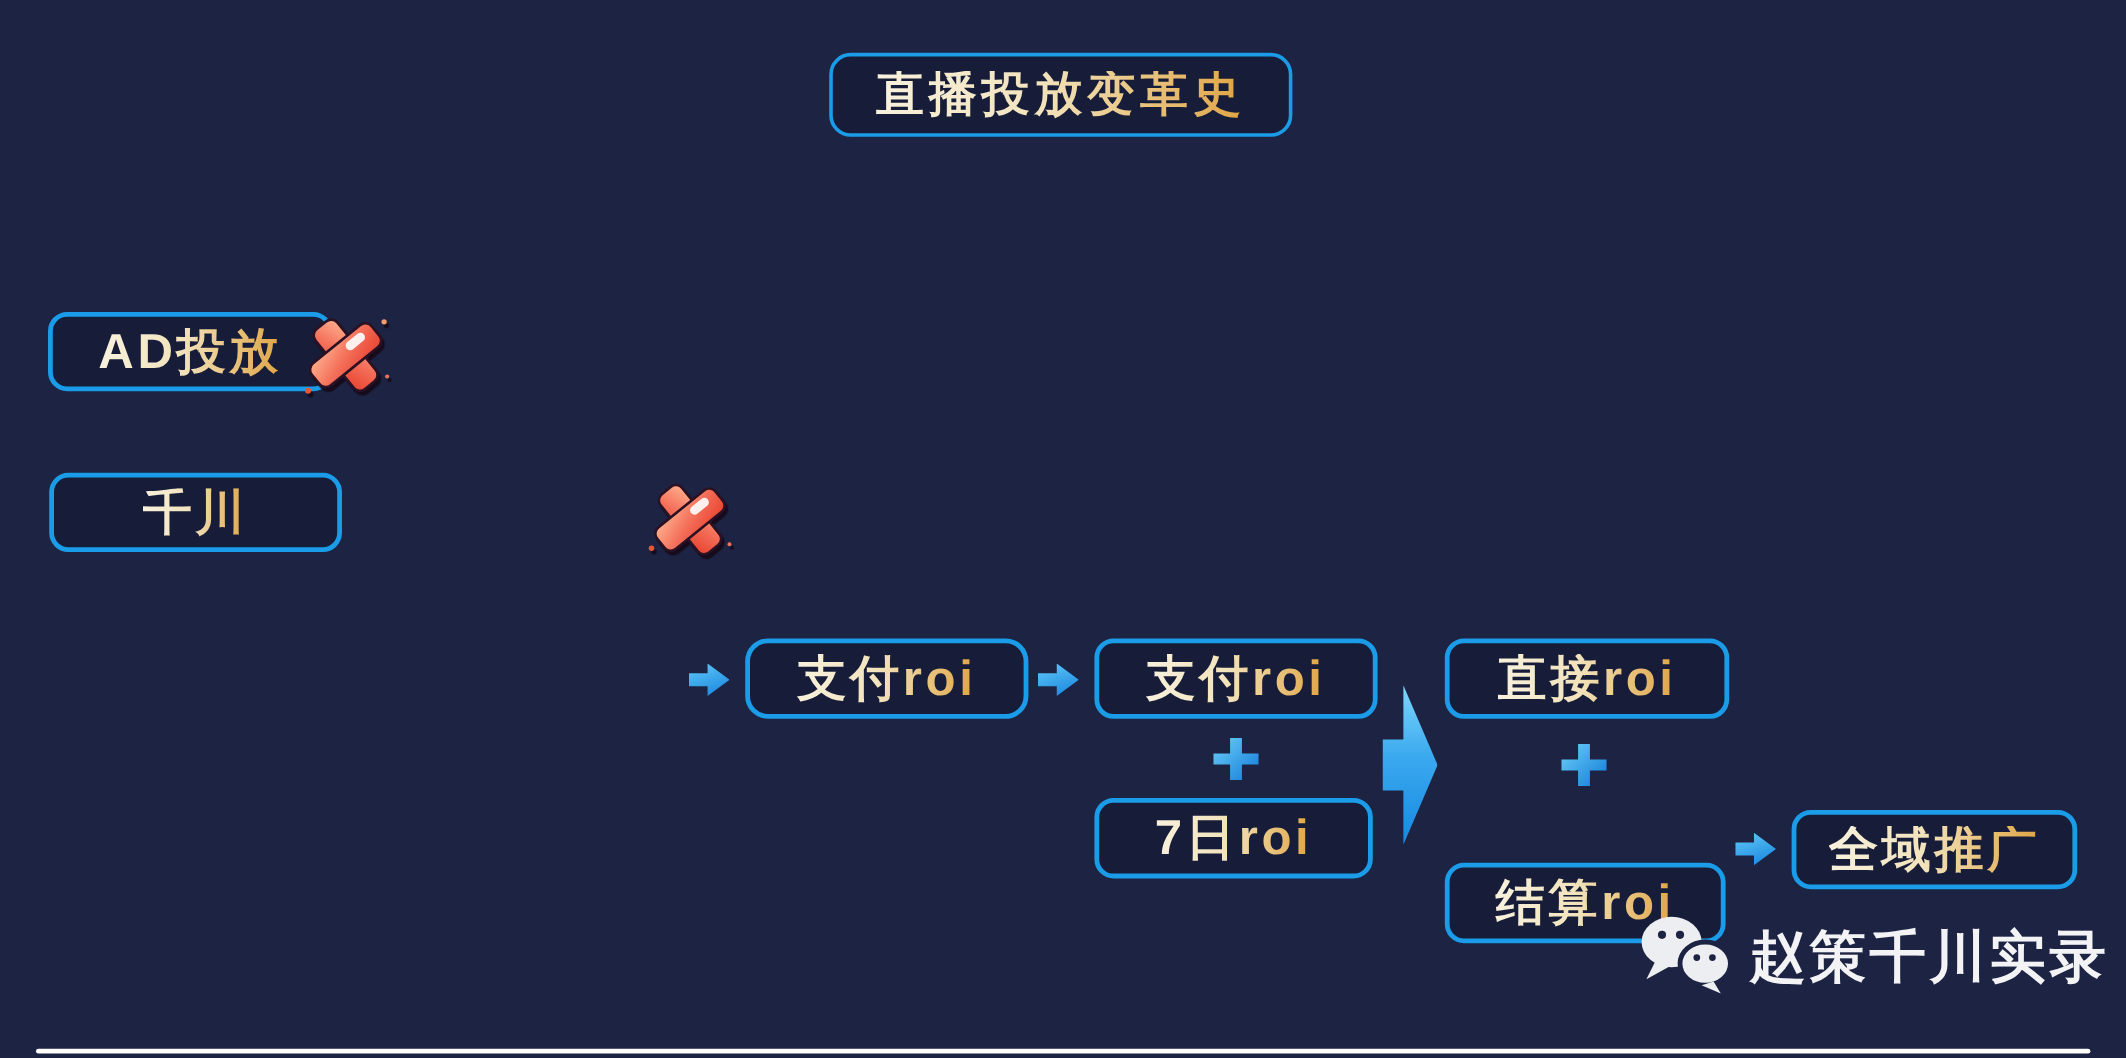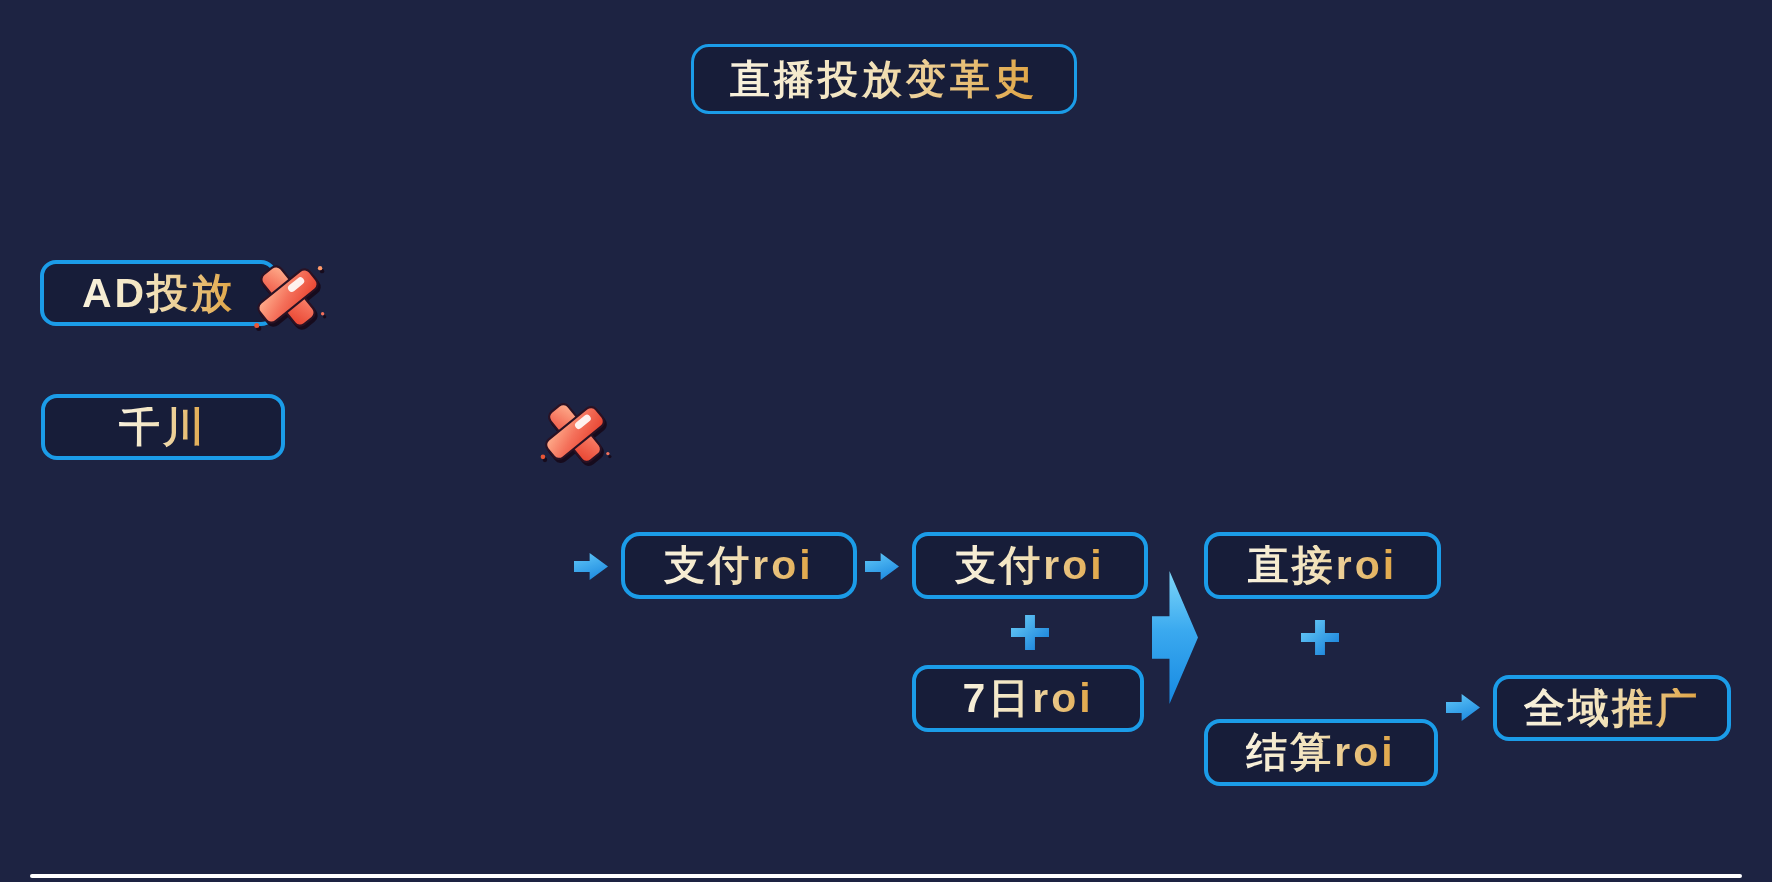--- a/index.html
+++ b/index.html
@@ -129,16 +129,33 @@
 
   <div class="node" style="left:1204px; top:674px; width:234px; height:67px;margin-top:45px;">
     <span class="node-label">结算roi</span>
   </div>
   <div class="flow-arrow" style="left:1446px; top:694px;"></div>
 
   <div class="node" style="left:1493px; top:675px; width:238px; height:66px;">
     <span class="node-label">全域推广</span>
   </div>
 
+  <div class="wechat-footer">
+    <svg width="82" height="68" viewBox="0 0 82 68">
+      <g fill="#eceef1">
+        <ellipse cx="27" cy="23" rx="25" ry="21"></ellipse>
+        <path d="M14 38 L6 54 L26 43 Z"></path>
+      </g>
+      <circle cx="19" cy="17" r="3.4" fill="#1d2342"></circle>
+      <circle cx="34" cy="17" r="3.4" fill="#1d2342"></circle>
+      <g>
+        <ellipse cx="55" cy="41" rx="21" ry="18" fill="#eceef1" stroke="#1d2342" stroke-width="4"></ellipse>
+        <path d="M62 56 L68 66 L52 59 Z" fill="#eceef1"></path>
+      </g>
+      <circle cx="48" cy="36" r="2.8" fill="#1d2342"></circle>
+      <circle cx="61" cy="36" r="2.8" fill="#1d2342"></circle>
+    </svg>
+    <span class="brand-text">赵策千川实录</span>
+  </div>
 
   <div class="bottom-divider"></div>
 
 </div>
 
 </body></html>

